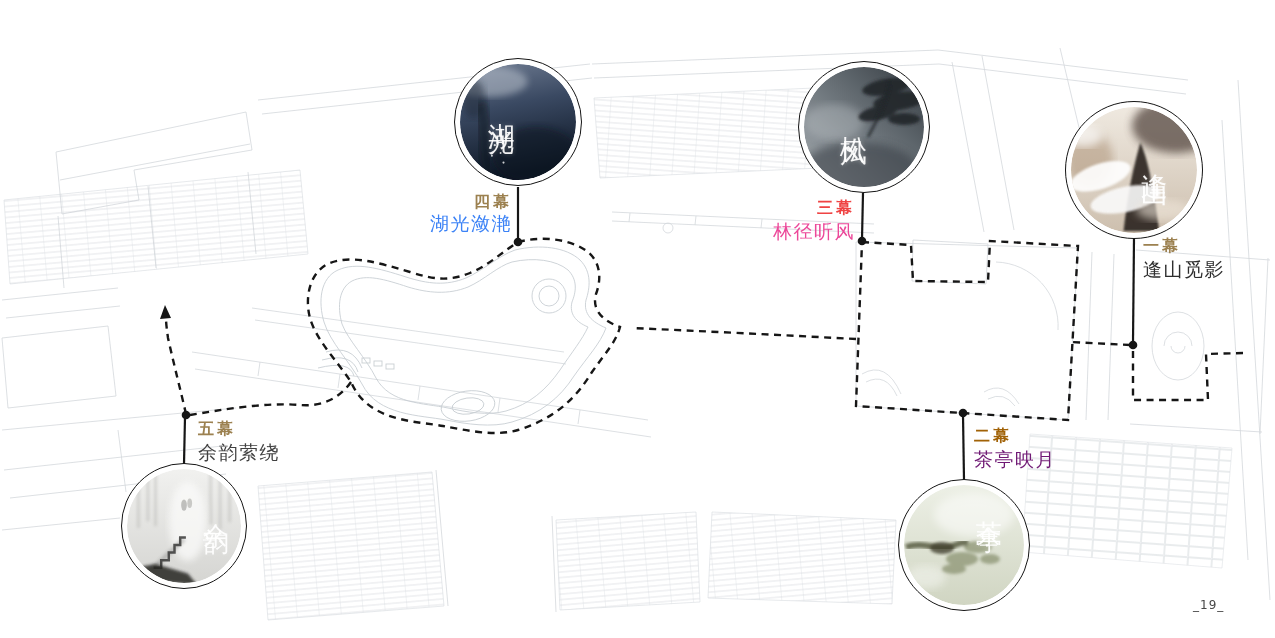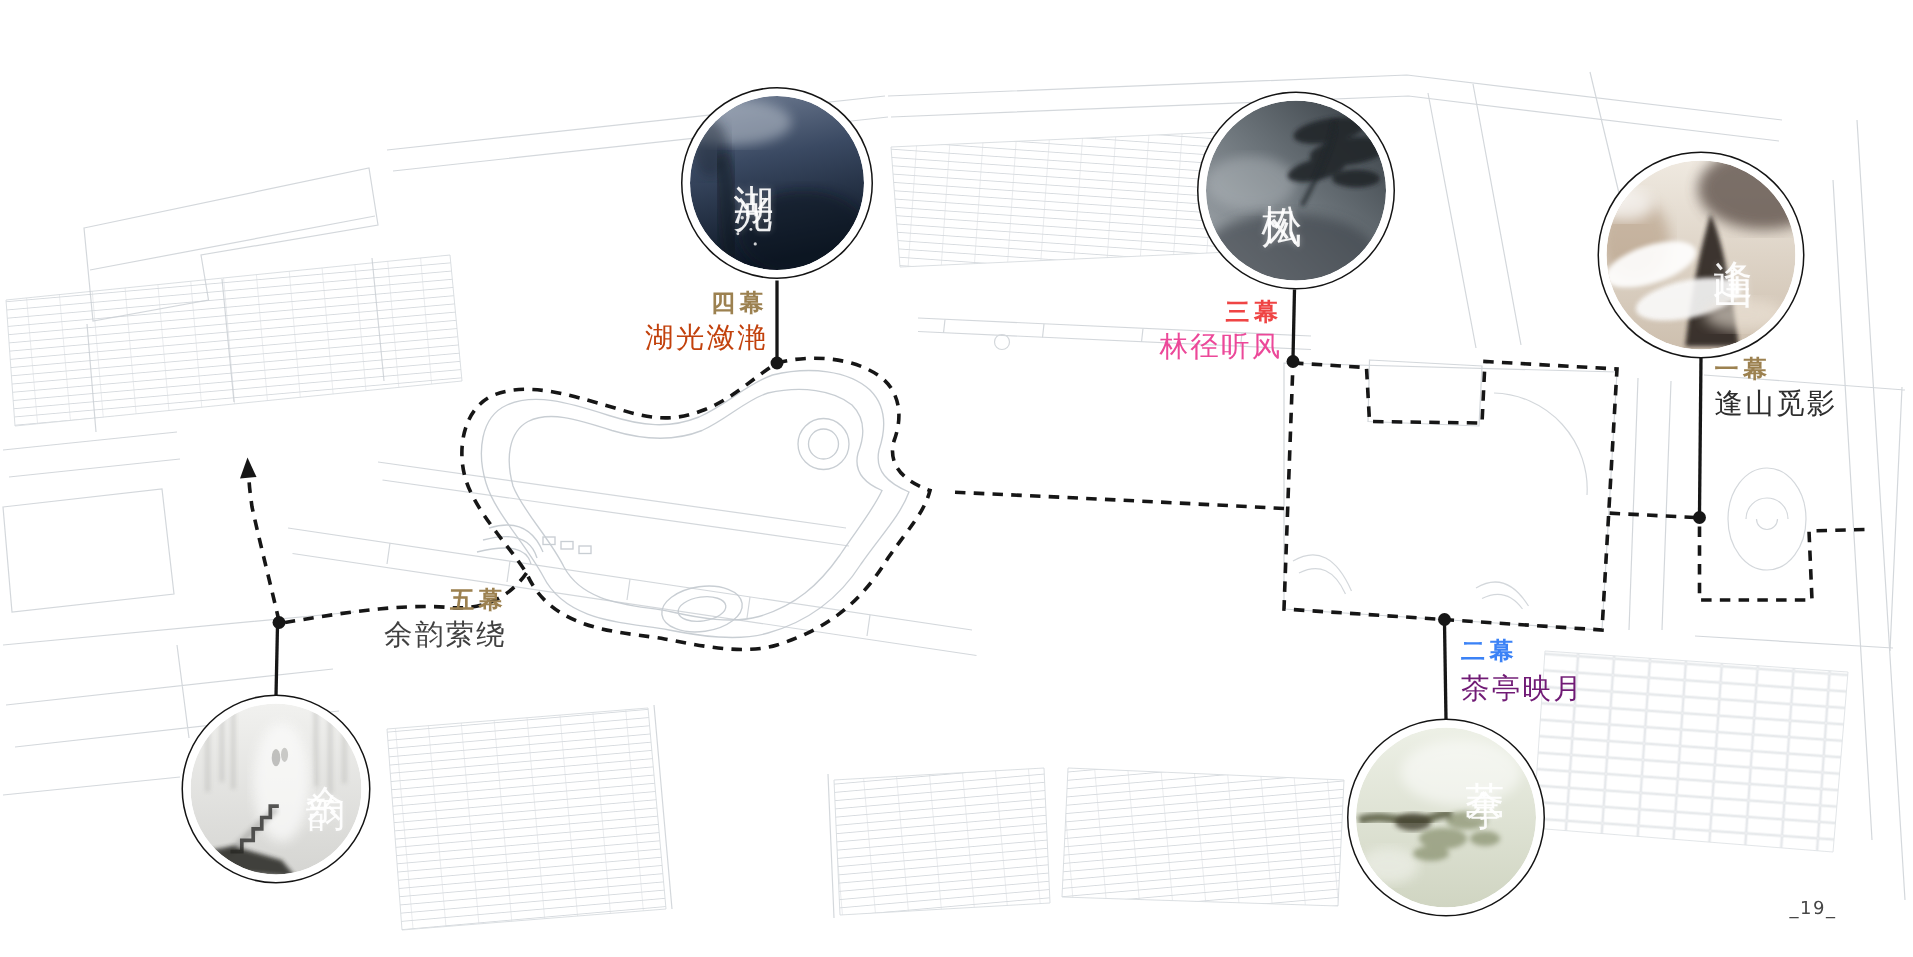--- a/index.html
+++ b/index.html
@@ -286,38 +286,38 @@
         </g>
         <path d="M2,62 C20,56 34,66 46,62 C52,60 58,56 64,58" stroke="#4f5239" stroke-width="6" fill="none" opacity="0.8" filter="url(#p4s)"></path>
         <ellipse cx="38" cy="63" rx="12" ry="6" fill="#433f2e" opacity="0.8" filter="url(#p4s)"></ellipse>
       </g>
     </svg>
     <div class="badge" style="left:76px;top:20px;font-size:26px;">茶亭</div>
   </div>
 
   <div class="label" style="left:392px;top:192px;width:120px;text-align:right;">
     <div class="act" style="color: rgb(156, 129, 80);">四幕</div>
-    <div class="name" style="color: #c2410c;">湖光潋滟</div>
+    <div class="name" style="color: #3b82f6; font-family: Liberation Mono, monospace;">湖光潋滟</div>
   </div>
 
   <div class="label" style="left:735px;top:198px;width:120px;text-align:right;">
     <div class="act" style="color: #ef4444;">三幕</div>
     <div class="name" style="color: #ec4899;">林径听风</div>
   </div>
 
   <div class="label" style="left:1143px;top:236px;width:140px;text-align:left;">
     <div class="act" style="color: rgb(156, 129, 80);">一幕</div>
     <div class="name" style="color: rgb(46, 46, 46);">逢山觅影</div>
   </div>
 
-  <div class="label" style="left:198px;top:390px;width:140px;text-align:right;">
+  <div class="label" style="left:198px;top:419px;width:140px;text-align:left;">
     <div class="act" style="color: rgb(156, 129, 80);">五幕</div>
     <div class="name" style="color: #404040;">余韵萦绕</div>
   </div>
 
   <div class="label" style="left:974px;top:426px;width:140px;text-align:left;">
-    <div class="act" style="color: #3b82f6; font-family: Liberation Mono, monospace;">二幕</div>
+    <div class="act" style="color: #a16207;">二幕</div>
     <div class="name" style="color: #701a75;">茶亭映月</div>
   </div>
 
   <div class="pagenum">_19_</div>
 
 </div>
 
 </body></html>

